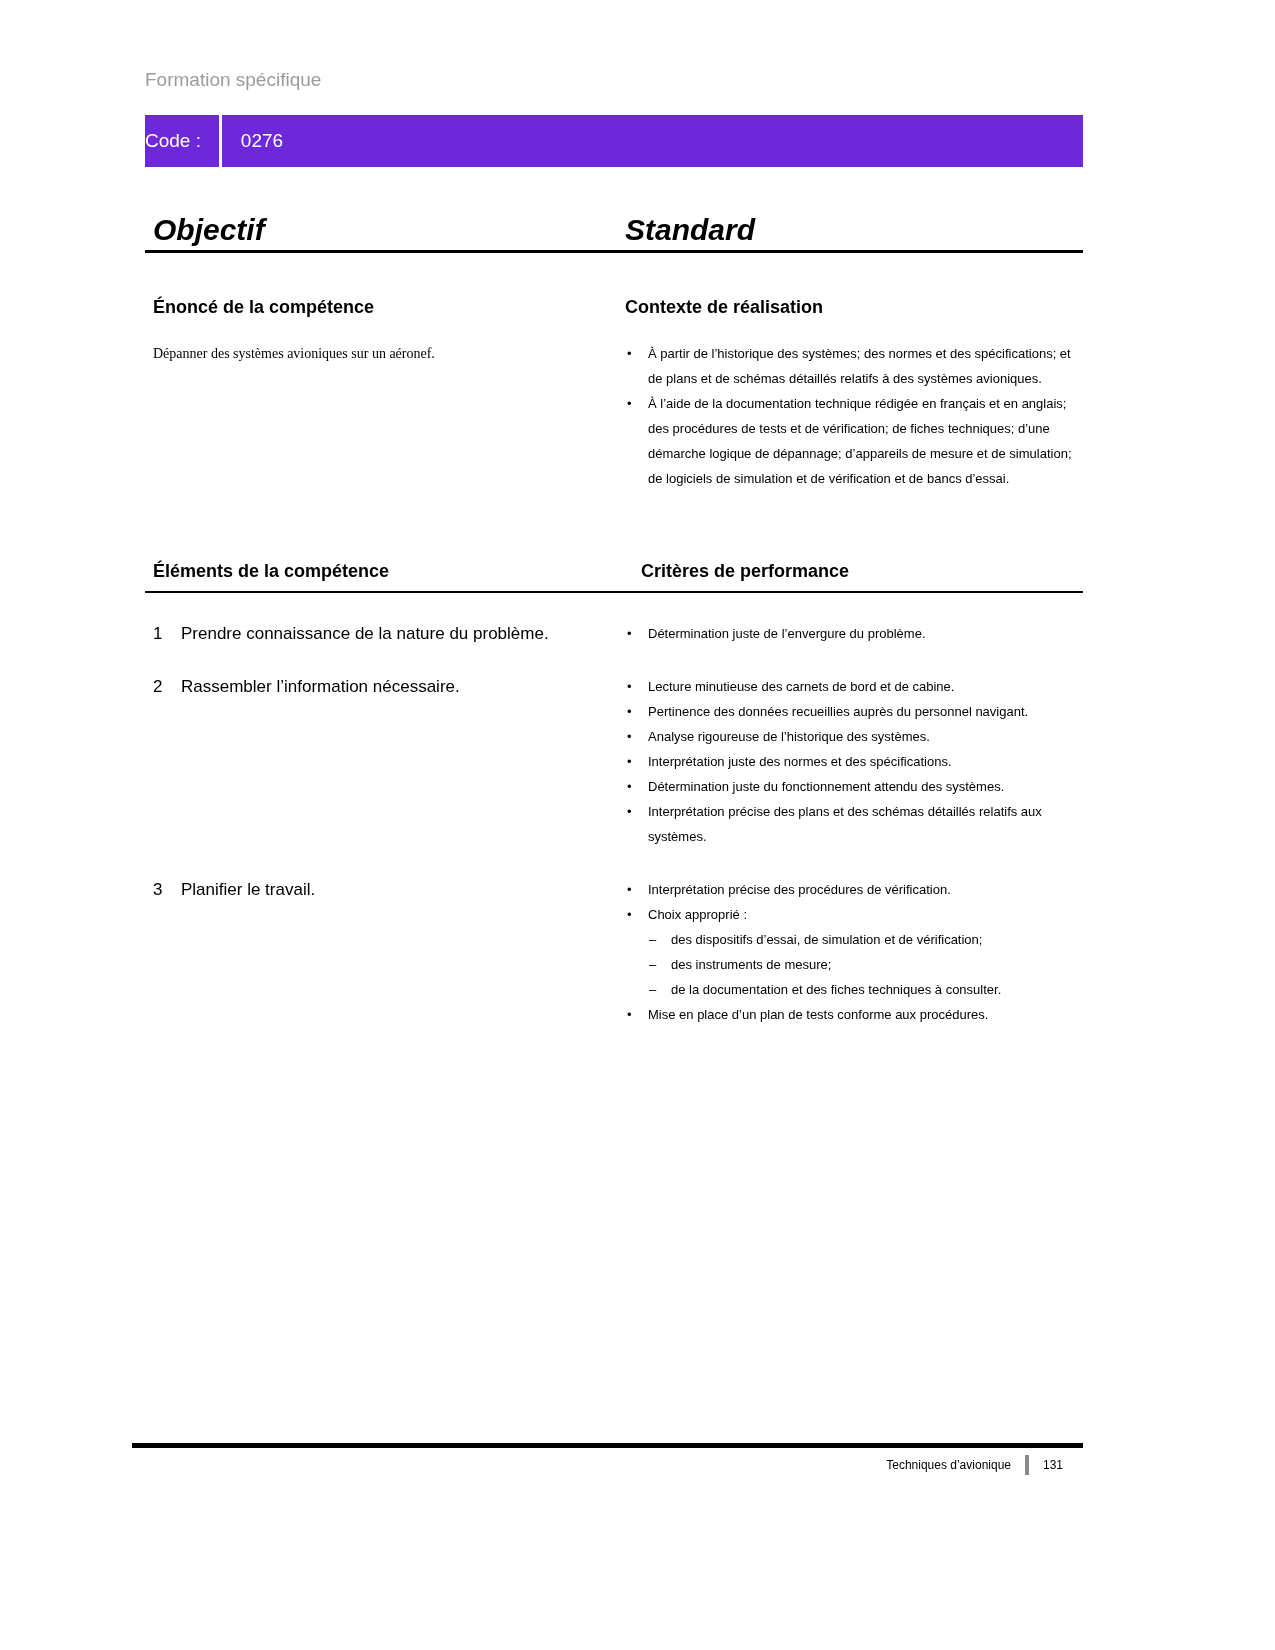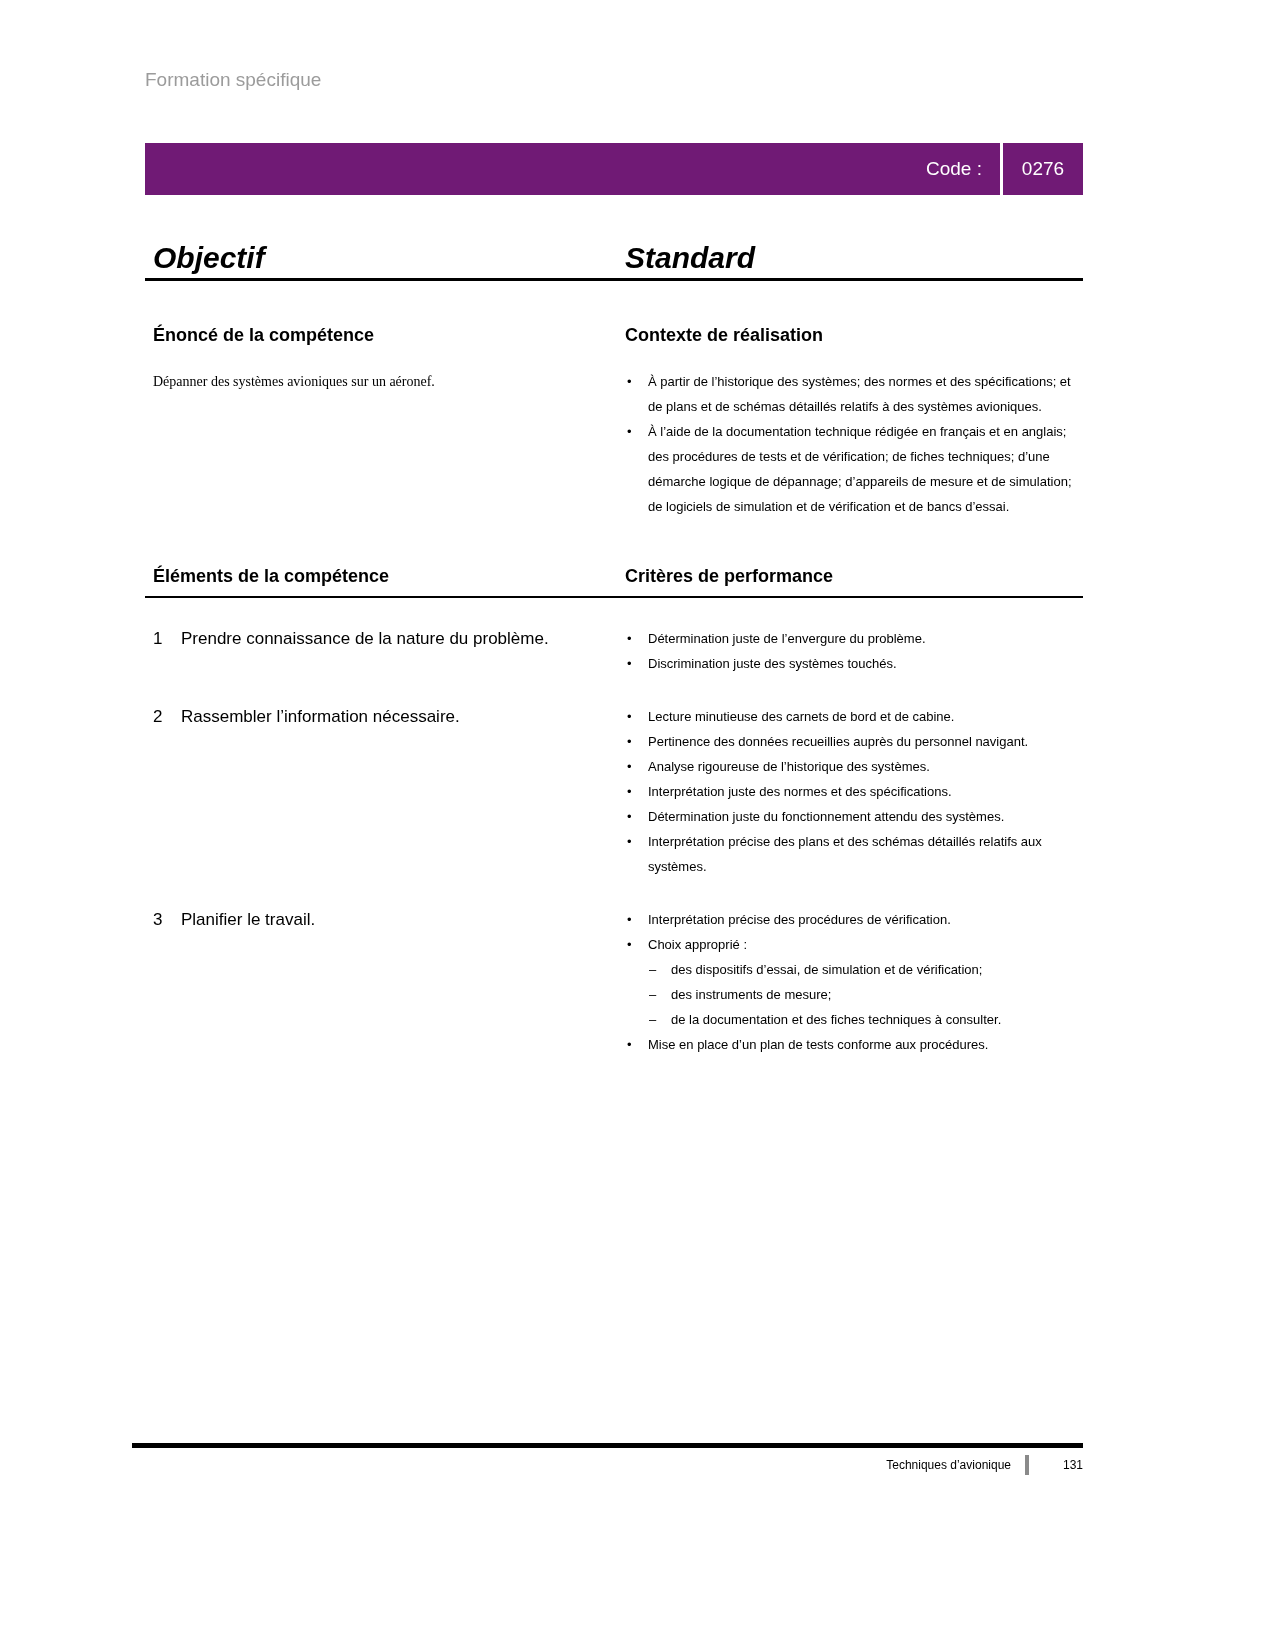--- a/index.html
+++ b/index.html
@@ -10,59 +10,59 @@
     color:#000; position:relative;
   }
   .content {
     position:absolute; left:145px; top:0; width:938px; padding-top:68px;
   }
   .doc-header {
     text-align:left; padding-right:14px;
     color:#9b9b9b; font-size:19px; line-height:24px;
   }
   .code-bar {
-    margin-top:51px; height:52px; background:#701a75;
-    display:flex; align-items:center; justify-content:flex-end;
+    margin-top:23px; height:52px; background:#6d28d9;
+    display:flex; align-items:center; 
   }
   .code-label { color:#fff; font-size:19px; padding-right:18px; }
   .code-divider { width:3px; height:52px; background:#fff; }
   .code-value {
     color:#fff; font-size:19px; width:80px; text-align:center;
   }
   .row { display:flex; }
   .col-left { width:480px; padding-left:8px; padding-right:62px; flex:none; }
   .col-right { flex:1; }
   .col-headers { margin-top:50px; }
   .title-italic { font-size:30px; font-weight:bold; font-style:italic; line-height:26px; }
   .rule { background:#000; }
   .rule-thick { height:3px; margin-top:7px; }
   .rule-thin { height:2px; margin-top:8px; }
   .section-row { margin-top:42px; }
   .sec-title { font-size:18px; font-weight:bold; line-height:24px; }
   .body-text { margin-top:22px; font-size:14px; line-height:25px;font-family:Liberation Serif, serif; }
   .bullets { list-style:none; margin-top:22px; }
   .table-header .sec-title { margin-top:0; }
-  .table-header { margin-top:45px; }
+  .table-header { margin-top:68px;gap:16px; }
   .item-row { margin-top:28px; }
   .item-row .bullets { margin-top:0; }
   .bullets li { font-size:13px; line-height:25px; position:relative; }
   .bullets li.bullet { padding-left:23px; }
   .bullets li.bullet::before { content:"\2022"; position:absolute; left:2px; }
   .bullets li.dash { padding-left:46px; }
   .bullets li.dash::before { content:"\2013"; position:absolute; left:24px; }
   .numbered { display:flex; font-size:17px; line-height:25px; }
   .numbered .num { width:28px; flex:none; }
   .footer { position:absolute; left:132px; top:1443px; width:951px; }
   .rule-footer { height:5px; background:#000; }
   .footer-line {
     margin-top:7px; display:flex; justify-content:flex-end; align-items:center;
     font-size:12px; line-height:16px;
   }
   .footer-sep { width:4px; height:20px; background:#8a8a8a; margin:0 14px; }
-  .footer-page { width:40px; text-align:right; }
+  .footer-page { width:40px; text-align:left; }
 </style>
 </head>
 <body>
 
 <div class="content">
 
   <div class="doc-header">Formation spécifique</div>
 
   <div class="code-bar">
     <span class="code-label">Code :</span>
@@ -97,21 +97,20 @@
   <div class="rule rule-thin"></div>
 
   <div class="row item-row">
     <div class="col-left numbered">
       <span class="num">1</span>
       <span class="item-text">Prendre connaissance de la nature du problème.</span>
     </div>
     <div class="col-right">
       <ul class="bullets">
         <li class="bullet">Détermination juste de l’envergure du problème.</li>
-        <li class="bullet">Discrimination juste des systèmes touchés.</li>
       </ul>
     </div>
   </div>
 
   <div class="row item-row">
     <div class="col-left numbered">
       <span class="num">2</span>
       <span class="item-text">Rassembler l’information nécessaire.</span>
     </div>
     <div class="col-right">

